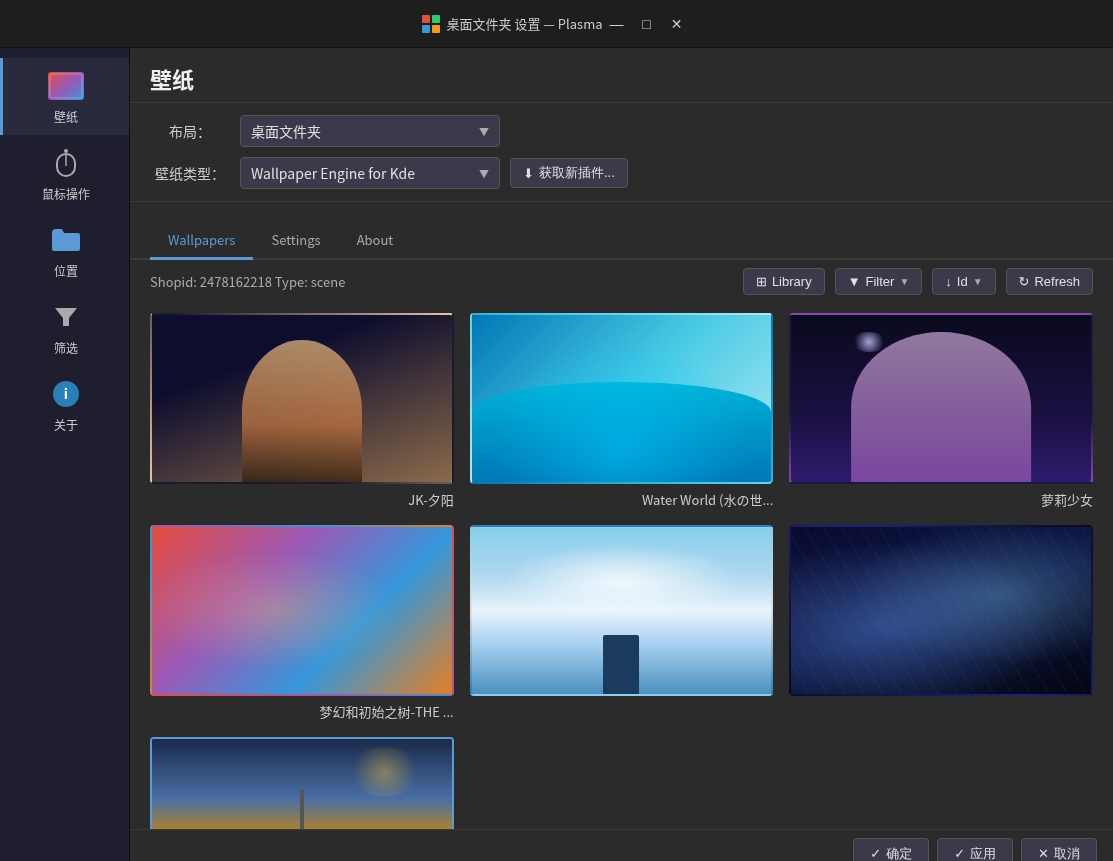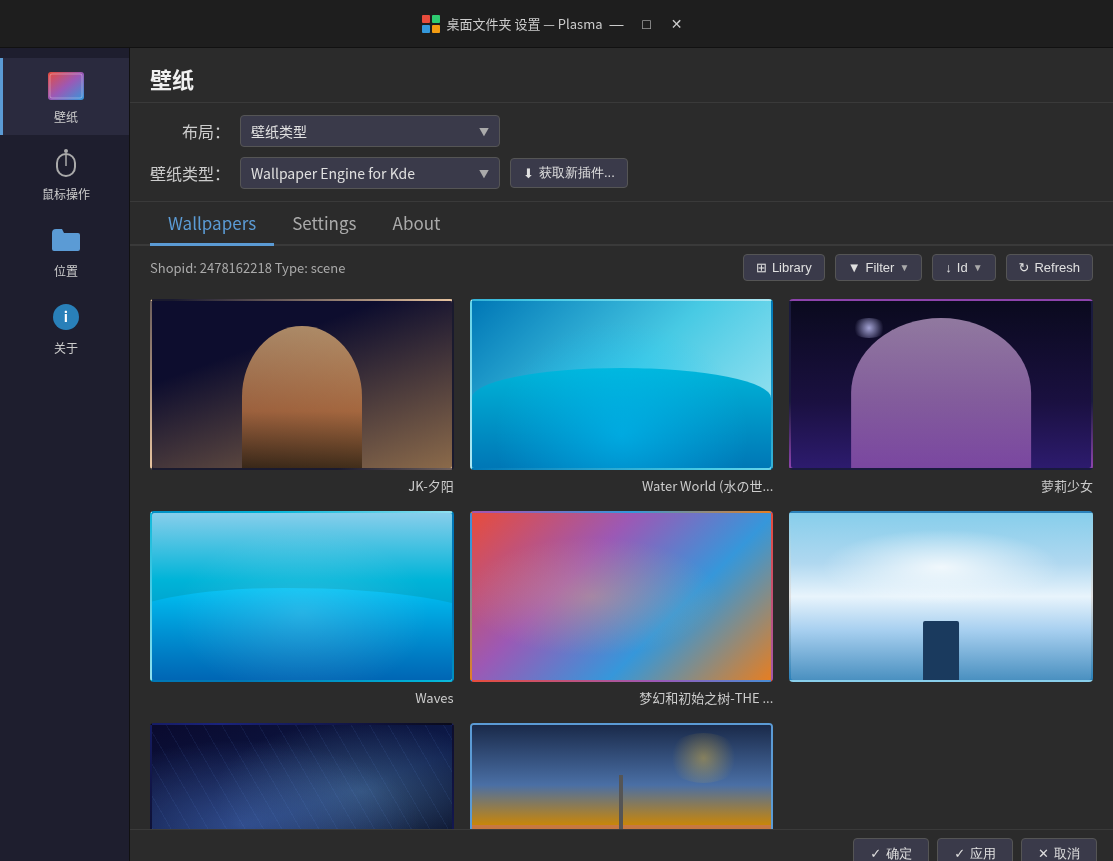--- a/index.html
+++ b/index.html
@@ -128,24 +128,24 @@
       flex-direction: column;
       gap: 10px;
       border-bottom: 1px solid #3a3a3a;
     }
     .form-row {
       display: flex;
       align-items: center;
       gap: 10px;
     }
     .form-label {
-      font-size: 16px;
+      font-size: 14px;
       color: #ccc;
       min-width: 80px;
-      text-align: right;
+      text-align: center;
     }
     .form-select {
       background: #3a3a4a;
       border: 1px solid #555;
       color: #e0e0e0;
       font-size: 14px;
       padding: 5px 10px;
       border-radius: 4px;
       min-width: 260px;
       cursor: pointer;
@@ -174,25 +174,26 @@
     
     .tabs-bar {
       display: flex;
       align-items: flex-end;
       padding: 0 20px;
       border-bottom: 2px solid #3a3a3a;
       gap: 0;
     }
     .tab {
       padding: 8px 18px;
-      font-size: 17px;
+      font-size: 13px;
       cursor: pointer;
       color: #aaa;
       border-bottom: 3px solid transparent;
       margin-bottom: -2px;
+      margin-top: 20px;
     }
     .tab.active {
       color: #5b9bd5;
       border-bottom: 3px solid #5b9bd5;
     }
 
     
     .gallery-toolbar {
       display: flex;
       align-items: center;
@@ -432,20 +433,28 @@
     <div class="sidebar-item">
       <div class="sidebar-icon">
         <svg width="32" height="26" viewBox="0 0 32 26">
           <path d="M2 6 Q2 2 6 2 L12 2 L14 6 L28 6 Q30 6 30 8 L30 22 Q30 24 28 24 L4 24 Q2 24 2 22 Z" fill="#5b9bd5"></path>
         </svg>
       </div>
       <span class="sidebar-label">位置</span>
     </div>
 
 
+    <div class="sidebar-item">
+      <div class="sidebar-icon">
+        <svg width="26" height="26" viewBox="0 0 26 26">
+          <polygon points="2,4 24,4 16,14 16,22 10,22 10,14" fill="#aaa"></polygon>
+        </svg>
+      </div>
+      <span class="sidebar-label">筛选</span>
+    </div>
 
     <div class="sidebar-item">
       <div class="sidebar-icon">
         <svg width="28" height="28" viewBox="0 0 28 28">
           <circle cx="14" cy="14" r="13" fill="#2980b9"></circle>
           <text x="14" y="19" text-anchor="middle" fill="white" font-size="14" font-weight="bold">i</text>
         </svg>
       </div>
       <span class="sidebar-label">关于</span>
     </div>
@@ -455,21 +464,21 @@
   <div class="content">
 
     <div class="page-header">
       <span class="page-title">壁纸</span>
     </div>
 
     <div class="form-section">
       <div class="form-row">
         <span class="form-label">布局：</span>
         <div class="form-select">
-          <span>壁纸类型</span>
+          <span>桌面文件夹</span>
           <span class="arrow">▼</span>
         </div>
       </div>
       <div class="form-row">
         <span class="form-label">壁纸类型：</span>
         <div class="form-select">
           <span>Wallpaper Engine for Kde</span>
           <span class="arrow">▼</span>
         </div>
         <button class="get-plugin-btn">
@@ -535,30 +544,20 @@
           <div class="gallery-thumb thumb-loli">
             <div class="gallery-thumb-inner">
               <div style="position:absolute;inset:0;background:linear-gradient(180deg,#0a0a1e 0%,#1a1040 60%,#2d1b6e 100%);"></div>
               <div class="loli-figure"></div>
               <div style="position:absolute;top:10%;left:20%;width:12%;height:12%;background:radial-gradient(circle,rgba(200,200,255,0.8) 0%,transparent 70%);border-radius:50%;"></div>
             </div>
           </div>
           <span class="gallery-label">萝莉少女</span>
         </div>
 
-        <div class="gallery-item">
-          <div class="gallery-thumb thumb-waves">
-            <div class="gallery-thumb-inner">
-              <div style="position:absolute;inset:0;background:linear-gradient(180deg,#87ceeb 0%,#00b4d8 40%,#0077b6 100%);"></div>
-              <div style="position:absolute;bottom:0;left:-10%;width:120%;height:55%;background:linear-gradient(180deg,rgba(0,200,255,0.7) 0%,rgba(0,100,180,0.9) 100%);border-radius:45% 55% 0 0 / 35% 35% 0 0;"></div>
-              <div style="position:absolute;inset:0;background:radial-gradient(ellipse at 50% 60%,rgba(255,255,255,0.15) 0%,transparent 60%);"></div>
-            </div>
-          </div>
-          <span class="gallery-label">Waves</span>
-        </div>
 
         <div class="gallery-item">
           <div class="gallery-thumb thumb-dream">
             <div class="gallery-thumb-inner">
               <div style="position:absolute;inset:0;background:linear-gradient(135deg,#e74c3c 0%,#9b59b6 35%,#3498db 65%,#e67e22 100%);opacity:0.9;"></div>
               <div style="position:absolute;inset:0;background:radial-gradient(ellipse at 40% 50%,rgba(255,200,100,0.3) 0%,transparent 50%);"></div>
             </div>
           </div>
           <span class="gallery-label">梦幻和初始之树-THE ...</span>
         </div>

